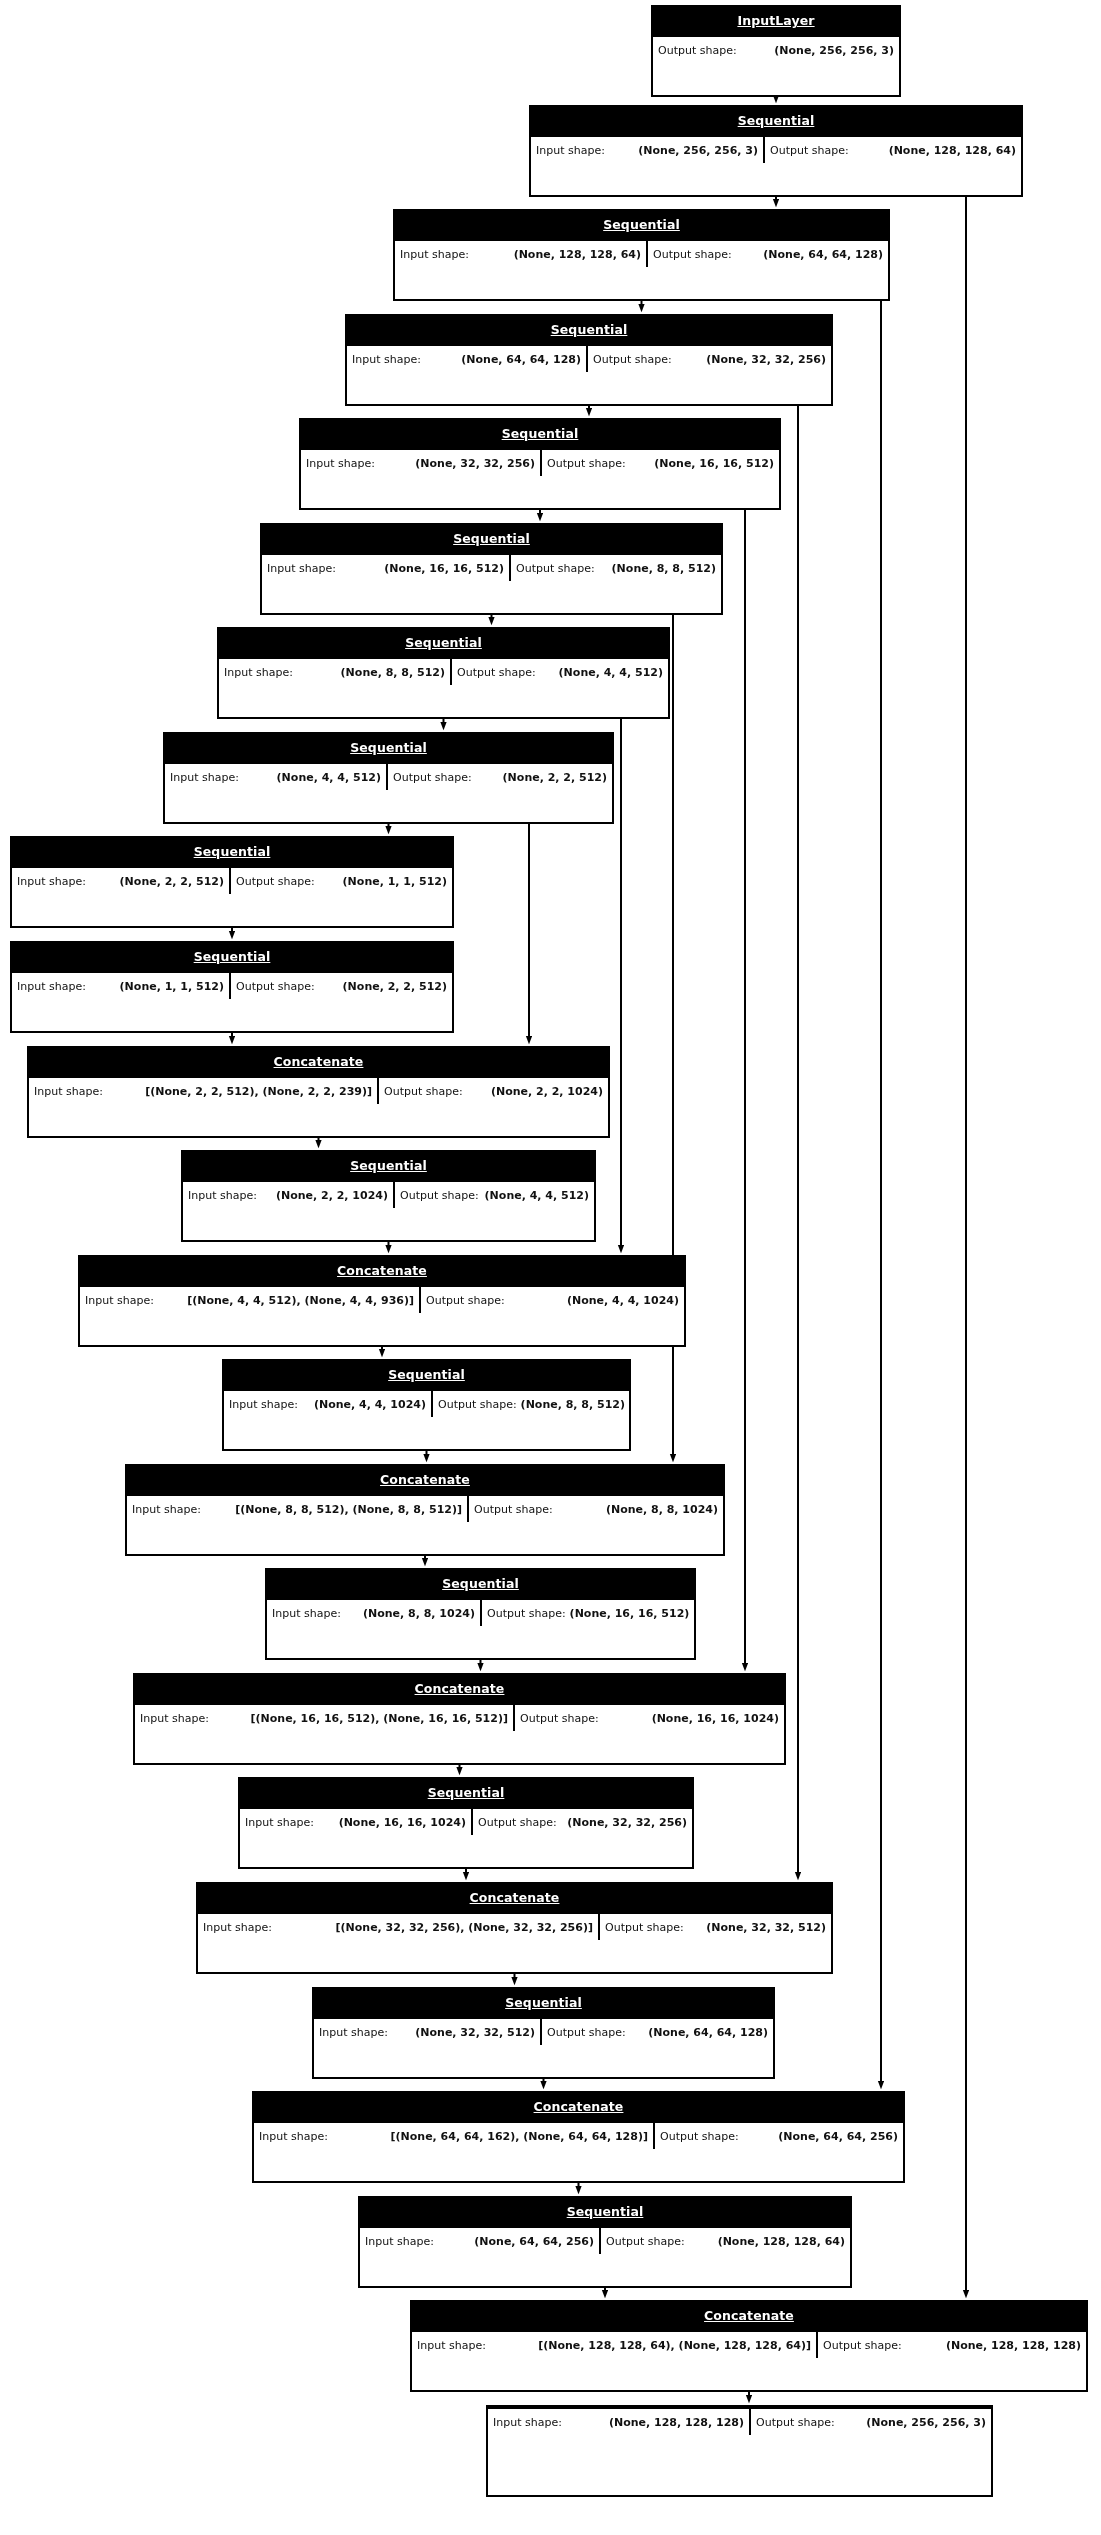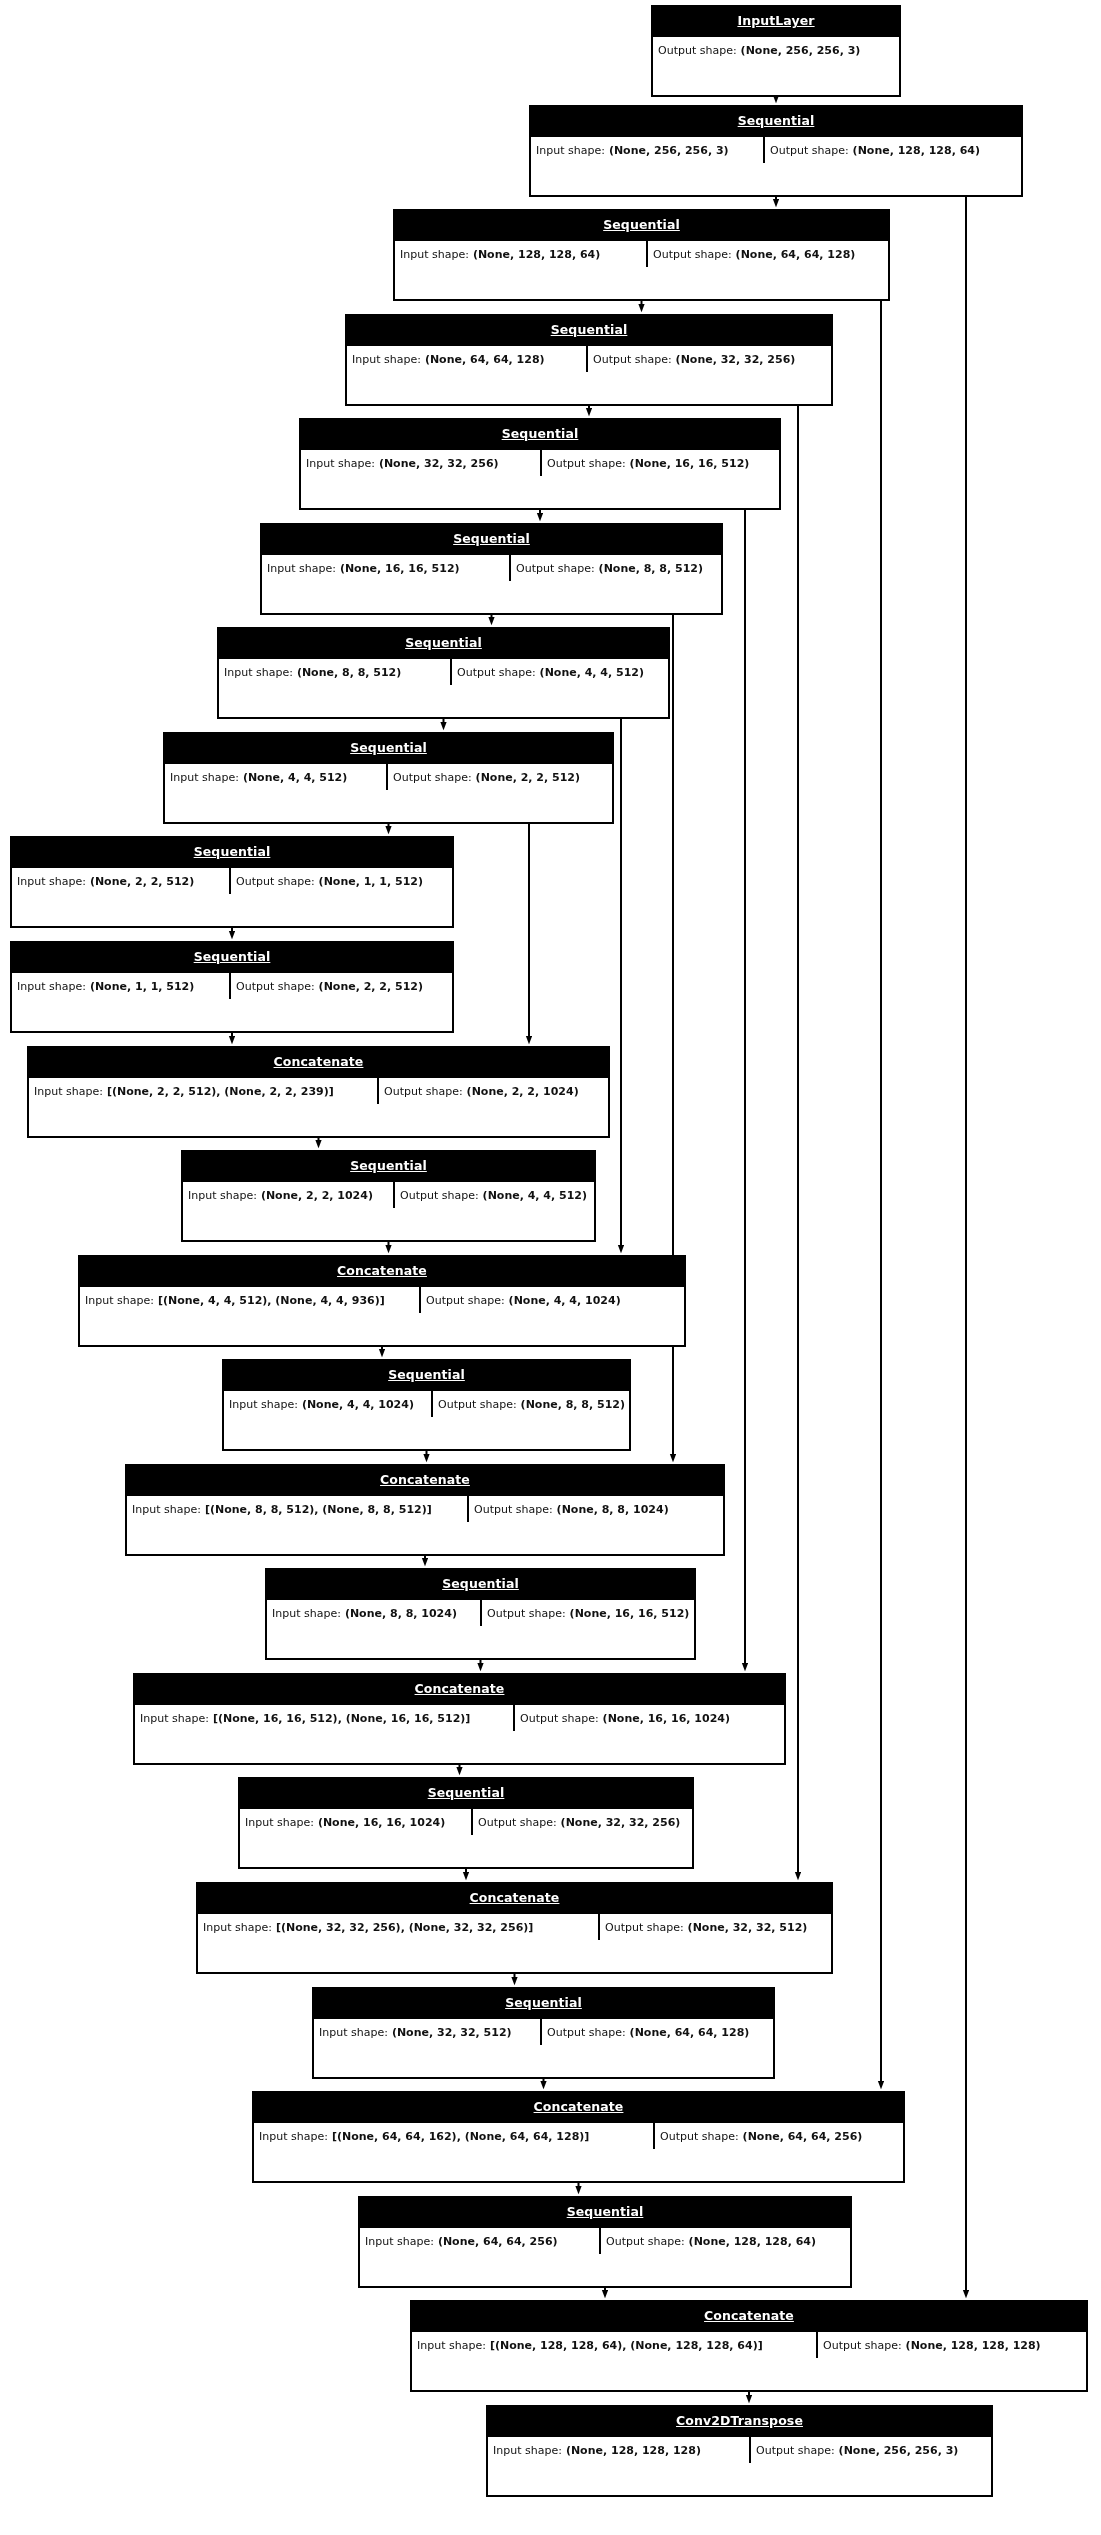--- a/index.html
+++ b/index.html
@@ -49,21 +49,21 @@
     display: flex;
     height: 26px;
     background: #ffffff;
     border-top: 2px solid #000000;
   }
   .cell {
     flex: 0 0 auto;
     box-sizing: border-box;
     display: flex;
     align-items: center;
-    justify-content: flex-start;
+    justify-content: space-between;
     font-size: 11px;
     color: #111111;
     white-space: nowrap;
     background: #ffffff;
     padding: 0 5px;
     overflow: hidden;
   }
   .cell.second {
     border-left: 2px solid #000000;
   }
@@ -411,21 +411,20 @@
             <span class="lbl">Input shape:</span>
             <span class="val">[(None, 128, 128, 64), (None, 128, 128, 64)]</span>
           </div>
           <div class="cell second" style="width: 270px;">
             <span class="lbl">Output shape:</span>
             <span class="val">(None, 128, 128, 128)</span>
           </div>
         </div>
       </div>
       <div class="node" style="left: 486px; top: 2405px; width: 507px; height: 92px;">
-        <div class="node-title">Conv2DTranspose</div>
         <div class="node-body">
           <div class="cell" style="width: 261px;">
             <span class="lbl">Input shape:</span>
             <span class="val">(None, 128, 128, 128)</span>
           </div>
           <div class="cell second" style="width: 242px;">
             <span class="lbl">Output shape:</span>
             <span class="val">(None, 256, 256, 3)</span>
           </div>
         </div>

